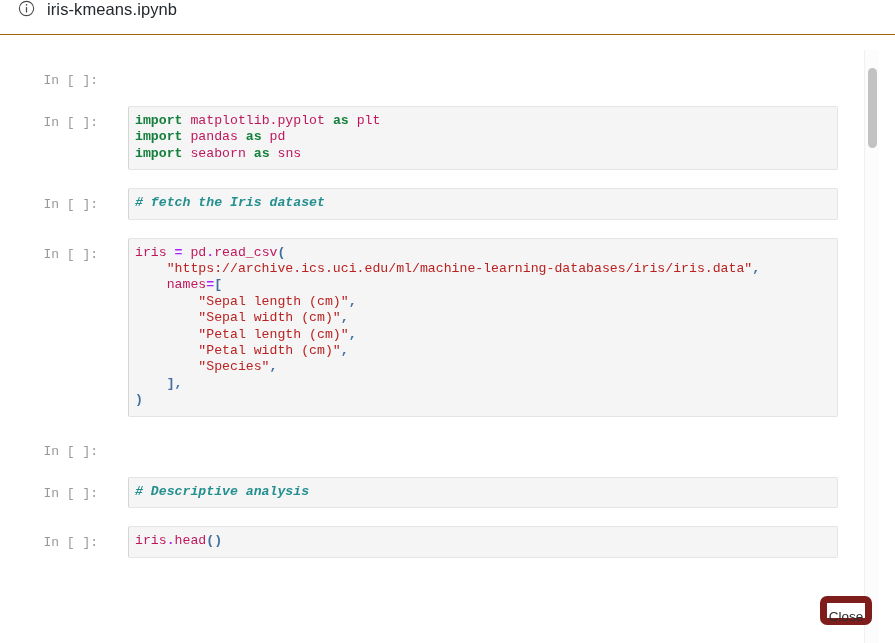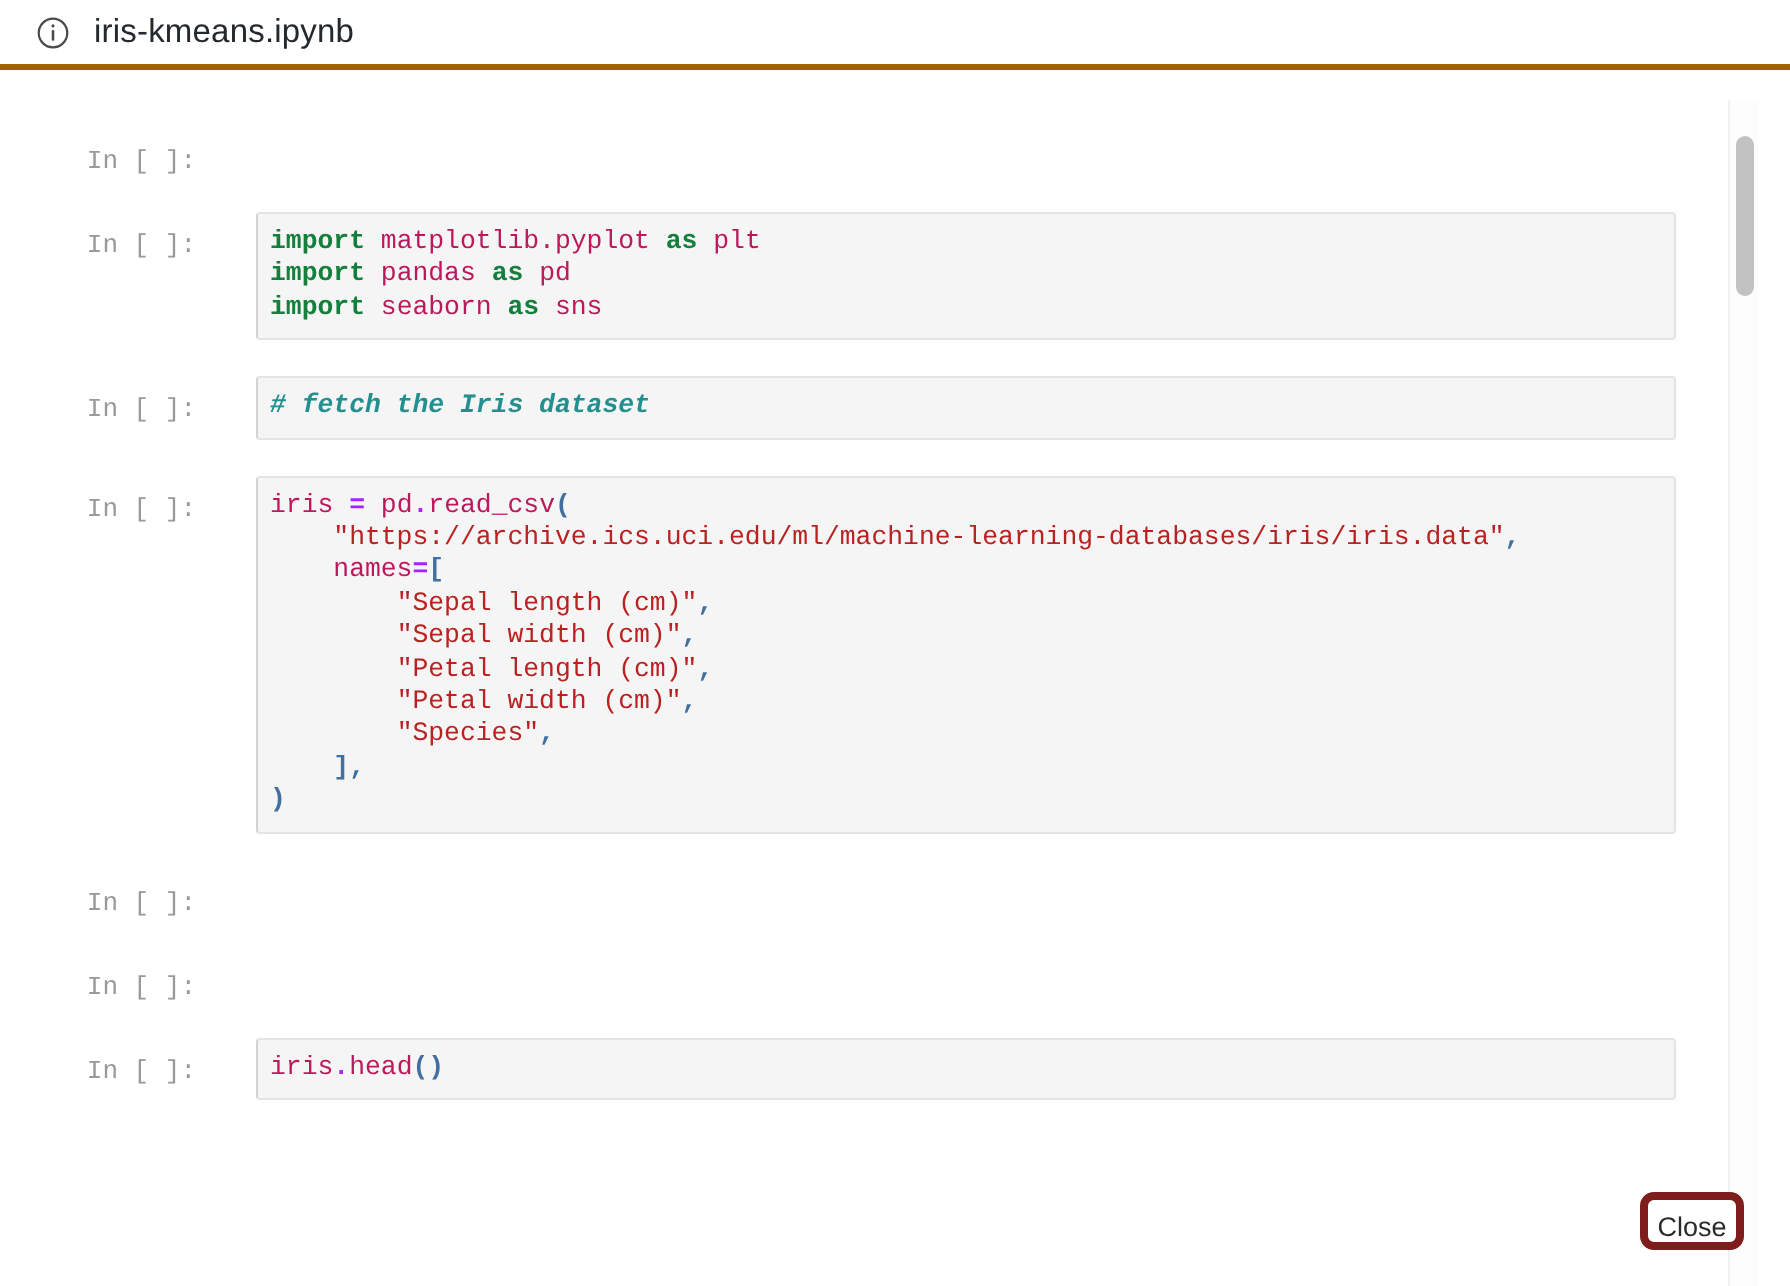--- a/index.html
+++ b/index.html
@@ -12,23 +12,22 @@
     background: #ffffff;
     font-family: "Liberation Sans", sans-serif;
     overflow: hidden;
     position: relative;
   }
 
   
   .titlebar {
     height: 35px;
     box-sizing: border-box;
-    border-bottom: 3px solid #a16207;
+    border-bottom: 1px solid #a16207;
     display: flex;
-    align-items: center;
     padding-left: 18px;
     background: #ffffff;
   }
   .info-icon {
     width: 17px;
     height: 17px;
     flex: 0 0 auto;
     margin-right: 12px;
     display: block;
   }
@@ -131,21 +130,21 @@
   }
 
   
   .close-button {
     position: absolute;
     right: 23px;
     bottom: 18px;
     width: 52px;
     height: 29px;
     background: #ffffff;
-    border: 4px solid #7f1d1d;
+    border: 7px solid #7f1d1d;
     border-radius: 7px;
     font-family: "Liberation Sans", sans-serif;
     font-size: 13.5px;
     color: #2a2a2a;
     cursor: pointer;
     padding: 0;
     line-height: 27px;
     text-align: center;
   }
 </style>
@@ -200,20 +199,23 @@
 <span class="tok-paren">)</span></pre>
       </div>
     </div>
 
     <div class="cell">
       <div class="prompt">In [ ]:</div>
     </div>
 
     <div class="cell">
       <div class="prompt">In [ ]:</div>
+      <div class="input-area">
+        <pre class="src"><span class="tok-comment"># Descriptive analysis</span></pre>
+      </div>
     </div>
 
     <div class="cell">
       <div class="prompt">In [ ]:</div>
       <div class="input-area">
         <pre class="src"><span class="tok-name">iris</span><span class="tok-dot">.</span><span class="tok-name">head</span><span class="tok-paren">()</span></pre>
       </div>
     </div>
 
   </div>

